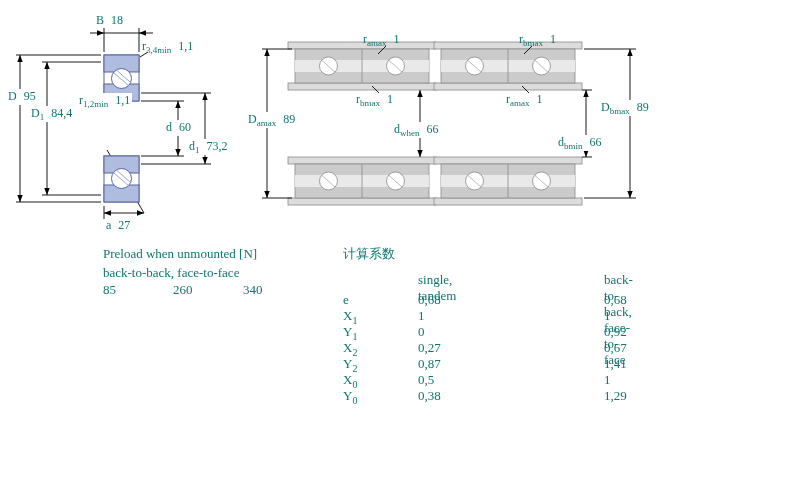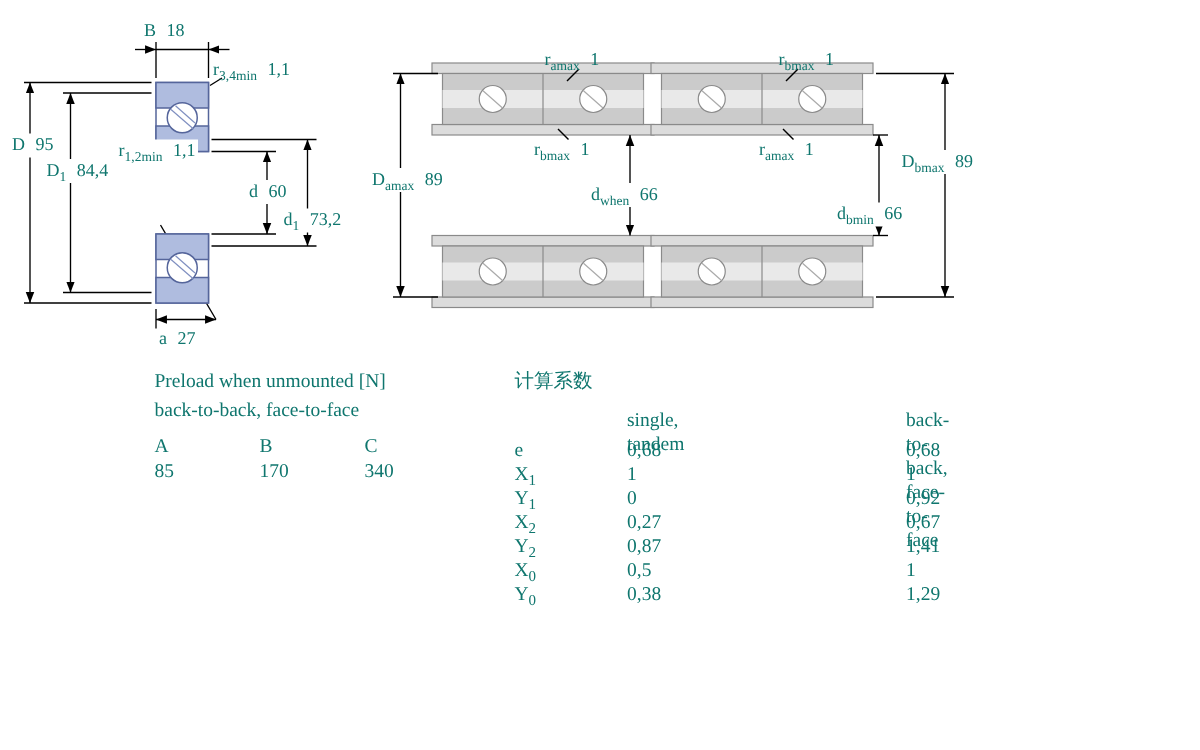--- a/index.html
+++ b/index.html
@@ -189,25 +189,22 @@
 
     <span class="dim" style="left:519px;top:32px"><span>r</span><sub>bmax</sub><span class="v">1</span></span>
     <span class="dim" style="left:506px;top:92px"><span>r</span><sub>amax</sub><span class="v">1</span></span>
     <span class="dim bg" style="left:599px;top:100px"><span>D</span><sub>bmax</sub><span class="v">89</span></span>
     <span class="dim bg" style="left:556px;top:135px"><span>d</span><sub>bmin</sub><span class="v">66</span></span>
   </div>
 
   <div class="txt" style="left:103px;top:246px">
     <div class="b">Preload when unmounted [N]</div>
     <div class="ps">back-to-back, face-to-face</div>
-    <div class="prow h">
-      <span>A</span><span>B</span><span>C</span>
-    </div>
     <div class="prow">
-      <span>85</span><span>170</span><span>340</span>
+      <span>85</span><span>260</span><span>340</span>
     </div>
   </div>
 
   <div class="txt" style="left:343px;top:246px">
     <div class="b">计算系数</div>
     <div class="fhead">
       <span class="c1">single, tandem</span>
       <span class="c2">back-to-back, face-to-face</span>
     </div>
     <div class="frows">

